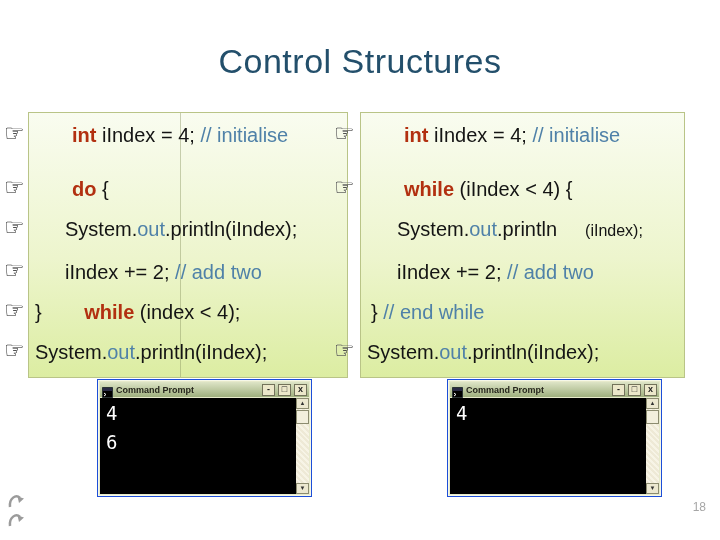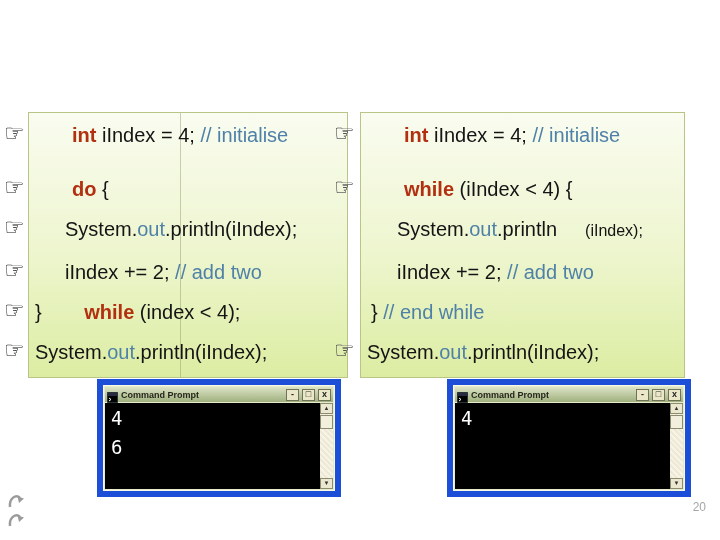--- a/index.html
+++ b/index.html
@@ -41,22 +41,22 @@
 
   .hands-layer{position:absolute;inset:0;pointer-events:none;z-index:5;}
   .hand{
     position:absolute;font-size:23px;line-height:23px;color:#111;
     font-family:"DejaVu Sans", sans-serif;
     text-shadow:0 0 1px #fff;
   }
 
   
   .cmdwin{
-    position:absolute;top:379px;width:244px;height:118px;box-sizing:border-box;
-    background:#e7eacb;border:6px solid #1d4ed8;
+    position:absolute;top:379px;width:215px;height:118px;box-sizing:border-box;
+    background:#e7eacb;border:1px solid #1d4ed8;
     box-shadow:inset 0 0 0 1px #f6f8e8;
   }
   .cmdwin.w1{left:97px;}
   .cmdwin.w2{left:447px;}
   .titlebar{
     position:absolute;top:2px;left:2px;right:2px;height:15px;
     background:linear-gradient(#dde4c6,#9fb07e);
     display:flex;align-items:center;gap:3px;padding:0 2px;box-sizing:border-box;
   }
   .wicon{width:11px;height:11px;display:inline-block;flex:0 0 auto;}
@@ -103,20 +103,21 @@
     font-size:12px;color:var(--page-number,#a6a6a6);
   }
   .action-arrows{position:absolute;left:6px;top:491px;width:24px;height:42px;}
   .action-arrows svg{display:block;margin-bottom:2px;}
 </style>
 </head>
 <body>
 
 <div class="slide">
 
+  <h1 class="slide-title">Control Structures</h1>
 
   <div class="codebox left">
     <div class="col-divider"></div>
     <div id="left-lines">
         <div class="code-line" style="top: 11px; left: 6px;"><span class="tok-kw">int</span><span class="tok-t"> iIndex = 4; </span><span class="tok-c">// initialise</span></div>
         <div class="code-line" style="top: 65px; left: 6px;"><span class="tok-kw">do</span><span class="tok-t"> {</span></div>
         <div class="code-line" style="top: 105px; left: 36px;"><span class="tok-t">System.</span><span class="tok-b">out</span><span class="tok-t">.println(iIndex);</span></div>
         <div class="code-line" style="top: 148px; left: 36px;"><span class="tok-t">iIndex += 2; </span><span class="tok-c">// add two</span></div>
         <div class="code-line" style="top: 188px; left: 6px;"><span class="tok-t">} </span><span class="tok-kw">while</span><span class="tok-t"> (index &lt; 4);</span></div>
         <div class="code-line" style="top: 228px; left: 6px;"><span class="tok-t">System.</span><span class="tok-b">out</span><span class="tok-t">.println(iIndex);</span></div>
@@ -199,15 +200,15 @@
   <div class="action-arrows">
     <svg width="20" height="17" viewBox="0 0 20 17">
       <path d="M4 16 C3 7 10 3 14 7" fill="none" stroke="#9b9b9b" stroke-width="2.5"></path>
       <path d="M11.5 5.5 L18 7.5 L13 12 Z" fill="#9b9b9b"></path>
     </svg>
     <svg width="20" height="17" viewBox="0 0 20 17">
       <path d="M4 16 C3 7 10 3 14 7" fill="none" stroke="#9b9b9b" stroke-width="2.5"></path>
       <path d="M11.5 5.5 L18 7.5 L13 12 Z" fill="#9b9b9b"></path>
     </svg>
   </div>
-  <div class="page-number">20</div>
+  <div class="page-number">18</div>
 
 </div>
 
 </body></html>

